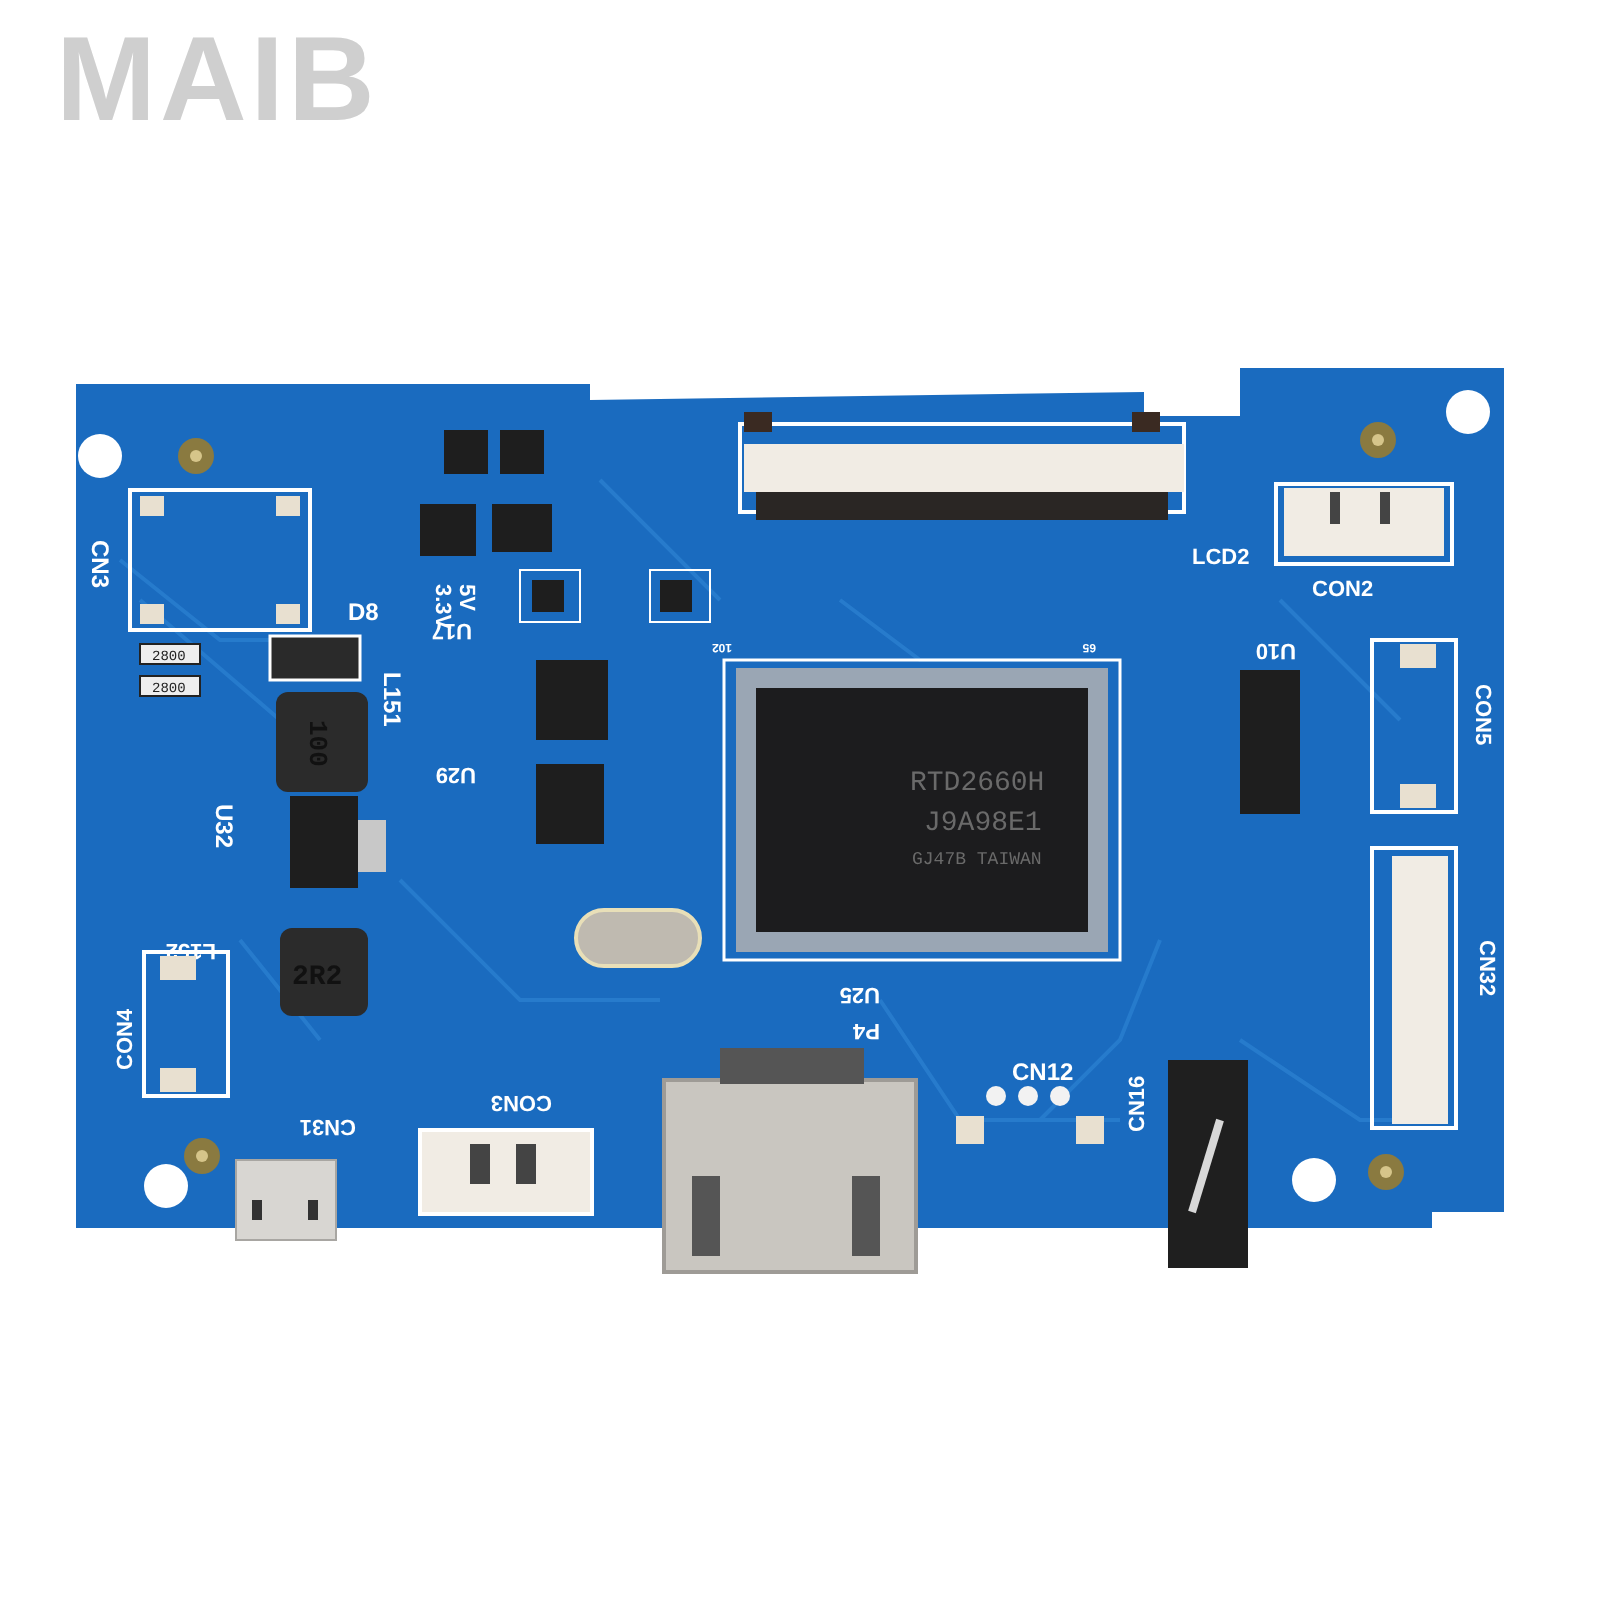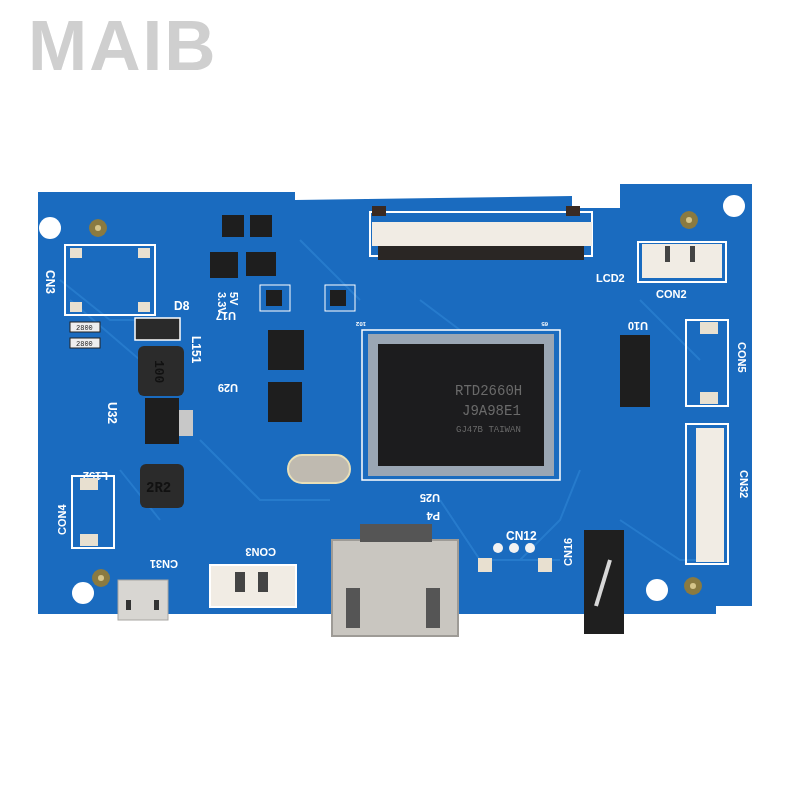--- a/index.html
+++ b/index.html
@@ -1,17 +1,17 @@
 <!DOCTYPE html>
 <html><head>
 <meta charset="utf-8">
 <style>
   html,body{margin:0;padding:0;background:#ffffff;}
   body{width:800px;height:800px;position:relative;overflow:hidden;font-family:"Liberation Sans",sans-serif;}
-  .watermark{position:absolute;left:28px;top:10px;font-family:"Liberation Sans",sans-serif;font-weight:700;font-size:71px;letter-spacing:2px;color:#cfcfcf;line-height:1;}
+  .watermark{position:absolute;left:28px;top:10px;font-family:"Liberation Sans",sans-serif;font-weight:700;font-size:60px;letter-spacing:2px;color:#cfcfcf;line-height:1;}
   .board{position:absolute;left:0;top:0;width:800px;height:800px;}
   .silk{fill:#ffffff;font-family:"Liberation Sans",sans-serif;font-weight:700;}
   .chiptext{fill:#6a6a6a;font-family:"Liberation Mono",monospace;}
 </style>
 </head>
 <body>
 
 <div class="watermark">MAIB</div>
 
 <svg class="board" viewBox="0 0 800 800" xmlns="http://www.w3.org/2000/svg">

